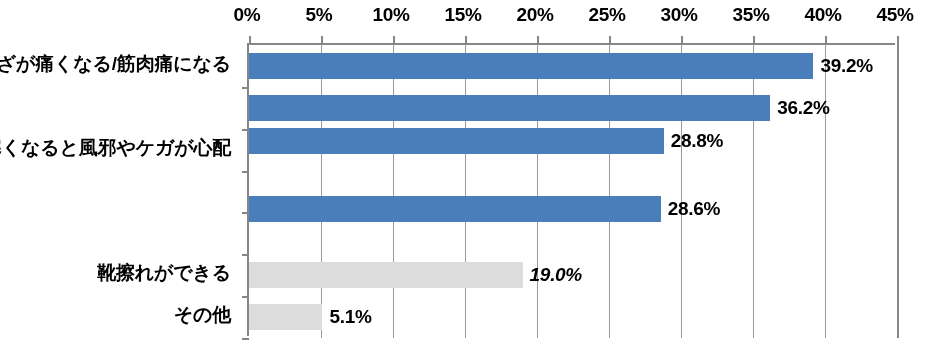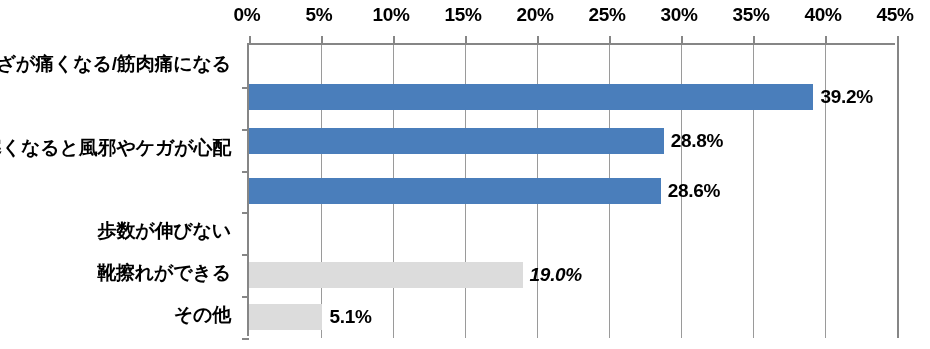--- a/index.html
+++ b/index.html
@@ -142,31 +142,35 @@
       <div class="gridline" style="left: 360px;"></div>
       <div class="tickmark" style="left: 360px;"></div>
       <div class="gridline" style="left: 432px;"></div>
       <div class="tickmark" style="left: 432px;"></div>
       <div class="gridline" style="left: 504px;"></div>
       <div class="tickmark" style="left: 504px;"></div>
       <div class="gridline" style="left: 576px;"></div>
       <div class="tickmark" style="left: 576px;"></div>
       <div class="gridline edge-right" style="left: 648px;"></div>
       <div class="tickmark" style="left: 648px;"></div>
-      <div class="bar-row" style="top: 7.92857px; height: 26px; margin-top: 31px;">
+      <div class="bar-row" style="top: 7.92857px; height: 26px;">
         <div class="bar" style="width: 564.48px; background: rgb(74, 126, 187);"></div>
         <div class="bar-value" style="left: 571.48px;">39.2%</div>
+      </div>
+      <div class="bar-row" style="top: 49.7857px; height: 26px;">
+        <div class="bar" style="width: 521.28px; background: rgb(74, 126, 187);"></div>
+        <div class="bar-value" style="left: 528.28px;">36.2%</div>
       </div>
       <div class="ytick" style="top: 41.8571px;"></div>
       <div class="bar-row" style="top: 83px; height: 26px;">
         <div class="bar" style="width: 414.72px; background: rgb(74, 126, 187);"></div>
         <div class="bar-value" style="left: 421.72px;">28.8%</div>
       </div>
       <div class="ytick" style="top: 83.7143px;"></div>
-      <div class="bar-row" style="top: 133px; height: 26px; text-align: right;">
+      <div class="bar-row" style="top: 151px; height: 26px; text-align: right;">
         <div class="bar" style="width: 411.84px; background: rgb(74, 126, 187);"></div>
         <div class="bar-value" style="left: 418.84px;">28.6%</div>
       </div>
       <div class="ytick" style="top: 125.571px;"></div>
       <div class="ytick" style="top: 167.429px;"></div>
       <div class="bar-row" style="top: 217.214px; height: 26px;">
         <div class="bar" style="width: 273.6px; background: rgb(220, 220, 220);"></div>
         <div class="bar-value" style="left: 280.6px; font-style: italic;">19.0%</div>
       </div>
       <div class="ytick" style="top: 209.286px;"></div>
@@ -175,18 +179,17 @@
         <div class="bar-value" style="left: 80.44px;">5.1%</div>
       </div>
       <div class="ytick" style="top: 251.143px;"></div>
       <div style="position: absolute; left: 0px; top: 293px; width: 0px; height: 0px;"></div>
       <div class="ytick" style="top: 293px;"></div>
     </div>
 
   <div class="cat-labels">
       <div class="cat-label" style="top: 7.92857px;">ひざが痛くなる/筋肉痛になる</div>
       <div class="cat-label" style="top: 91.6429px;">寒くなると風邪やケガが心配</div>
-      <div class="cat-label" style="top: 175.357px;">歩数が伸びない</div>
       <div class="cat-label" style="top: 259.071px;">その他</div>
       <div class="cat-label" style="top: 217.214px;">靴擦れができる</div>
     </div>
 
 </div>
 
 </body></html>

